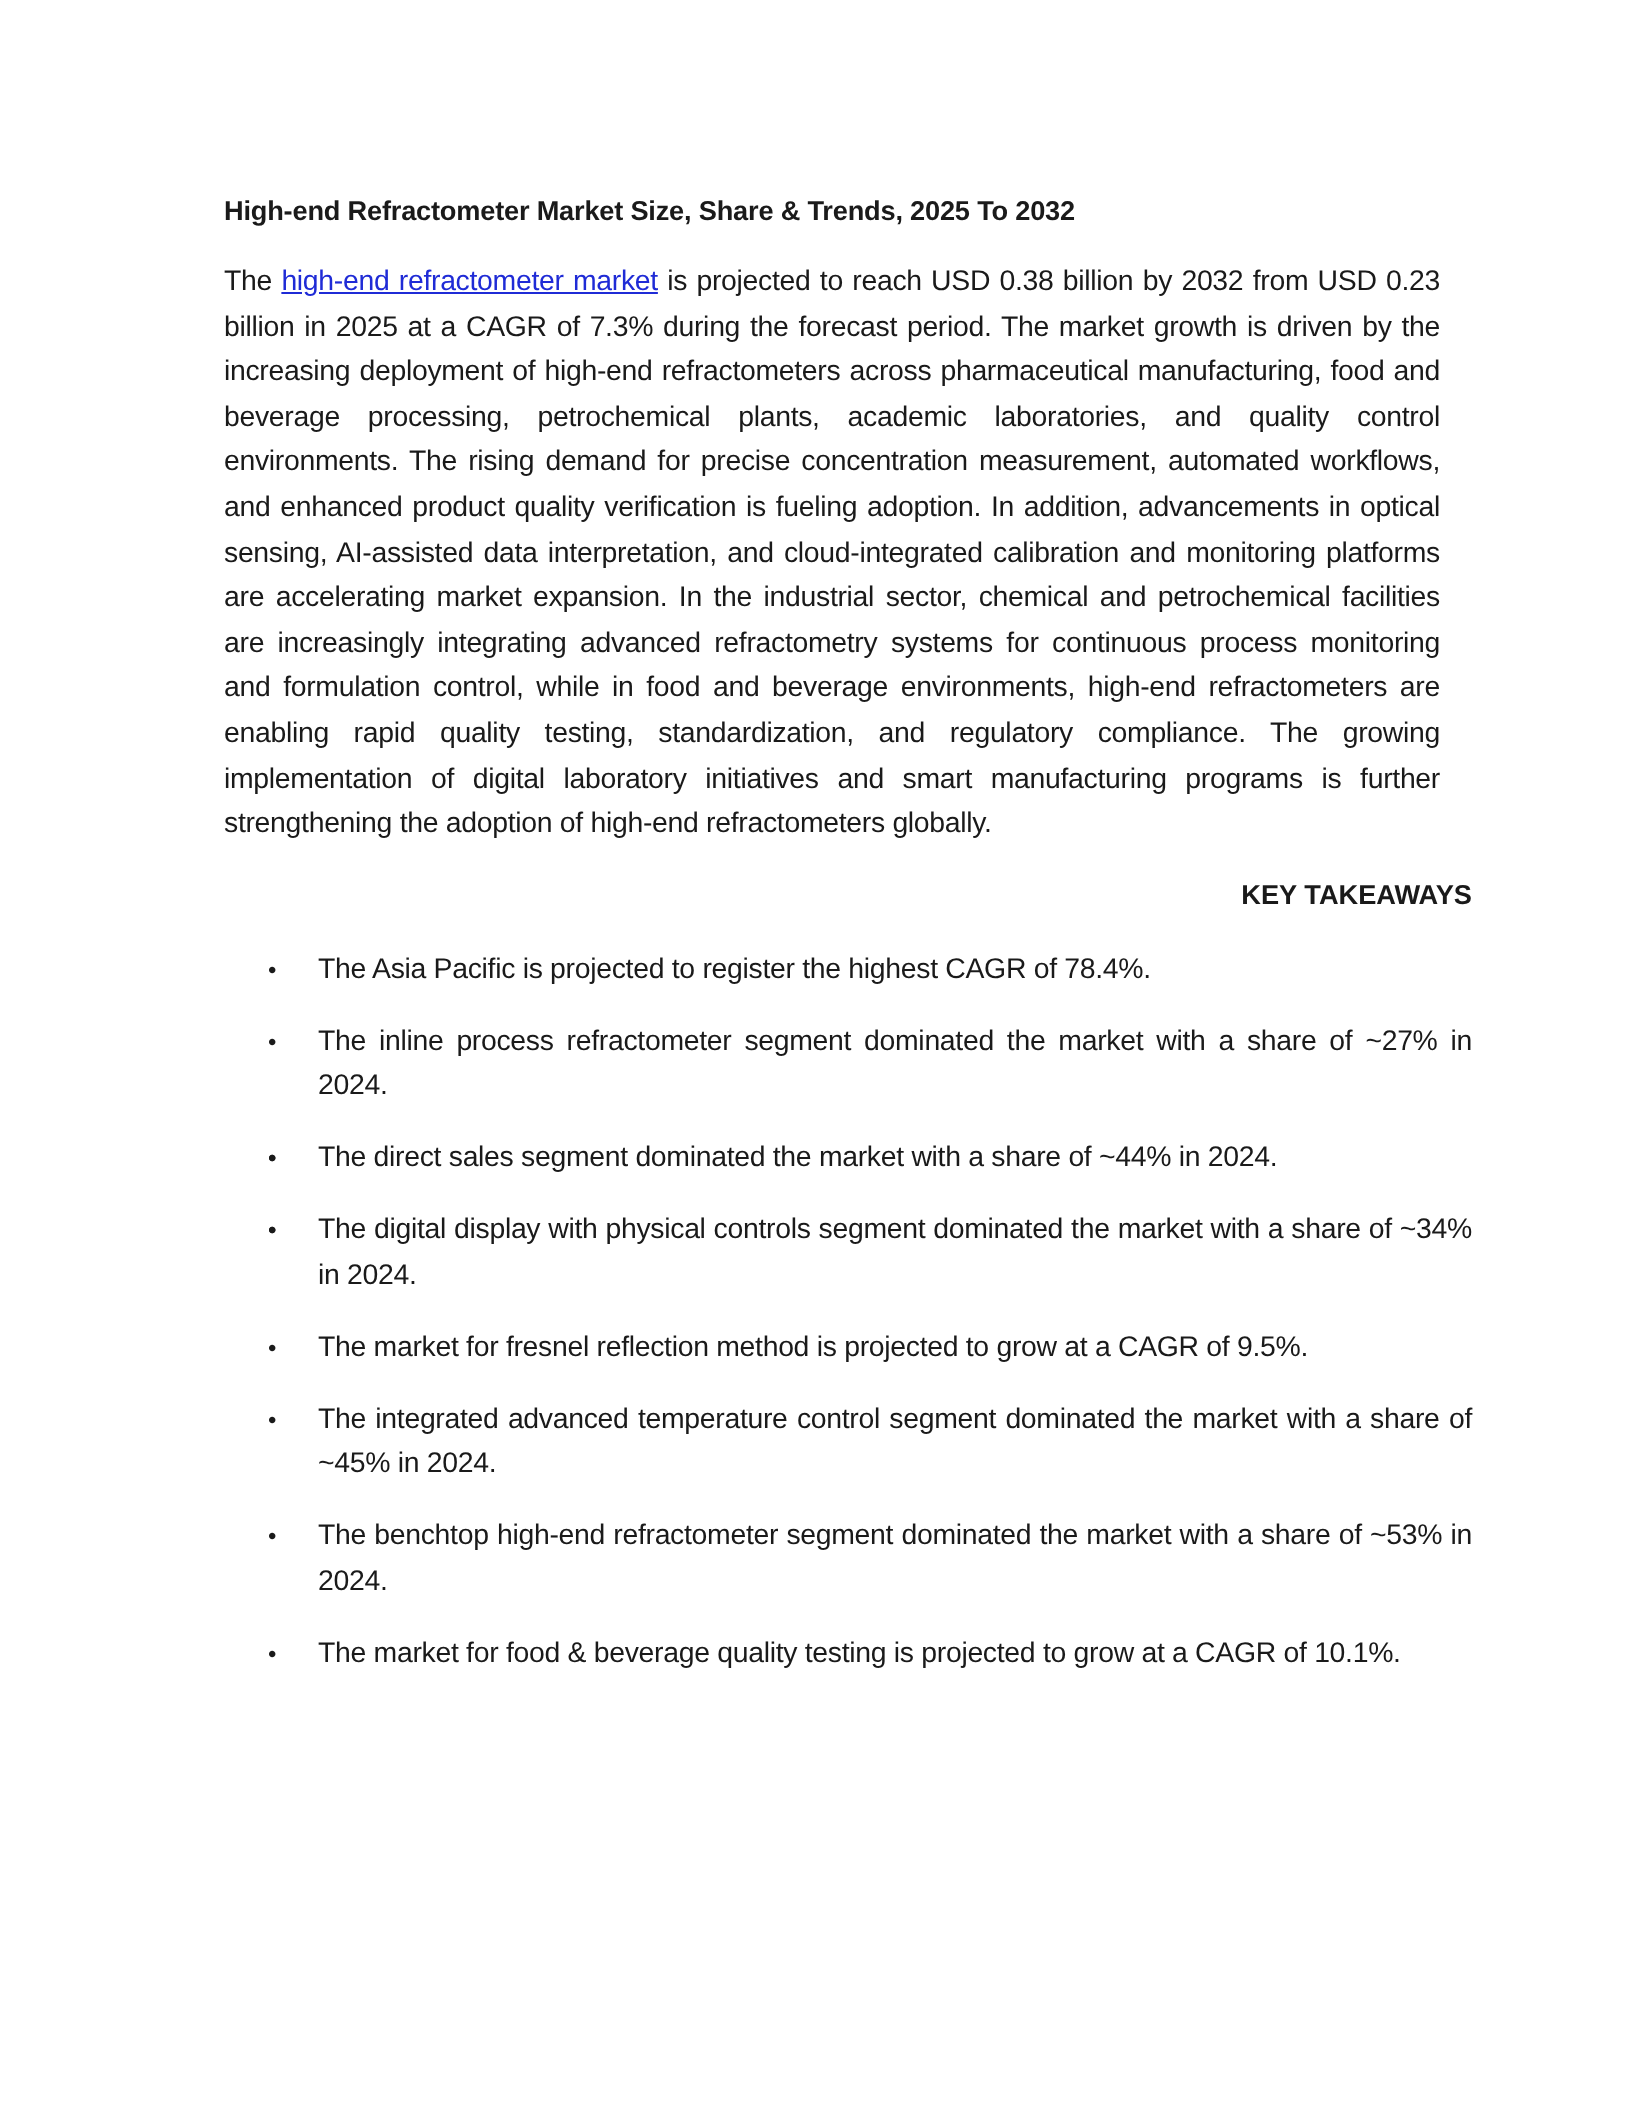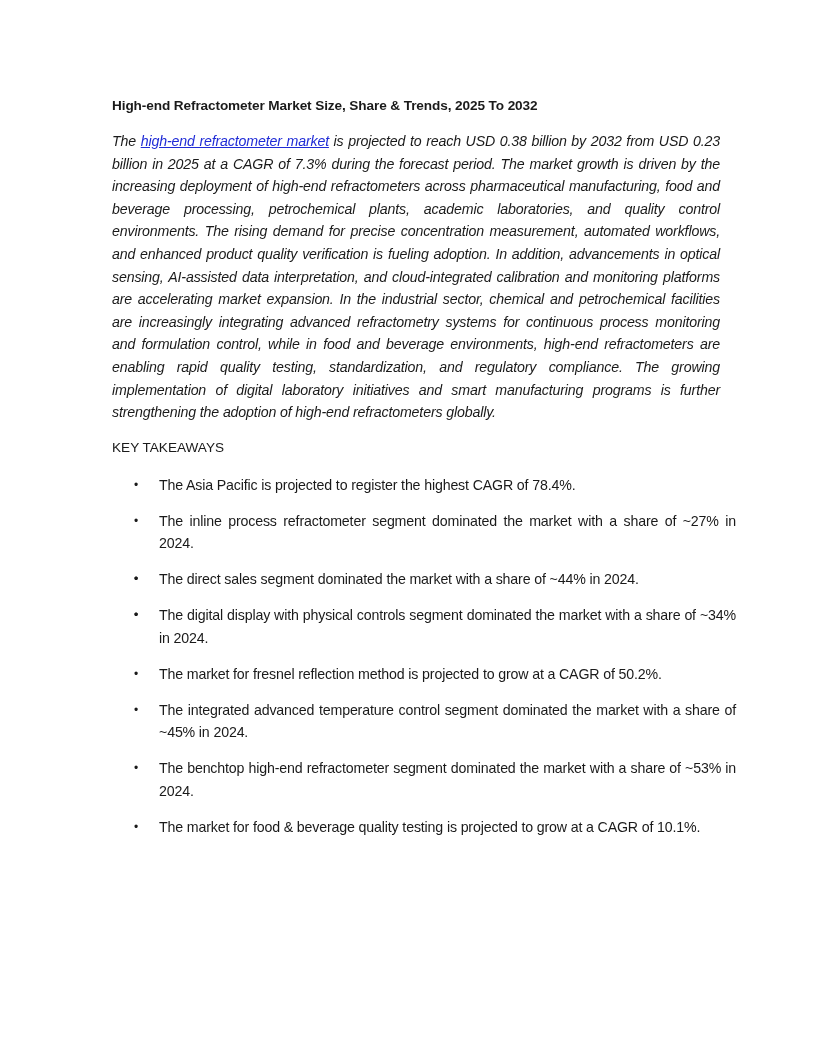--- a/index.html
+++ b/index.html
@@ -27,31 +27,31 @@
       line-height: 20px;
       margin: 0 0 14px 0;
       letter-spacing: -0.1px;
     }
     .para {
       font-size: 14.2px;
       line-height: 22.6px;
       text-align: justify;
       margin: 0 16px 14px 0;
       letter-spacing: -0.15px;
-      font-style: italic;
     }
     .para a {
       color: #1f2bd6;
       text-decoration: underline;
     }
     .kt-heading {
-      font-weight: normal;
+      font-weight: bold;
       font-size: 13.6px;
       line-height: 20px;
       margin: 0 0 16px 0;
+      text-align: right;
     }
     ul.takeaways {
       list-style: none;
       margin: 0;
       padding: 0;
     }
     ul.takeaways li {
       position: relative;
       padding-left: 47px;
       font-size: 14.2px;
@@ -77,18 +77,18 @@
 
   <div class="kt-heading">KEY TAKEAWAYS</div>
 
   <ul class="takeaways">
     <li><span class="bullet">•</span><span>The Asia Pacific is projected to register the highest CAGR of 78.4%.</span></li>
     <li><span class="bullet">•</span><span>The inline process refractometer segment dominated the market with a share of ~27% in 2024.</span></li>
     <li><span class="bullet">•</span></li>
     <li><span class="bullet">•</span><span>The direct sales segment dominated the market with a share of ~44% in 2024.</span></li>
     <li><span class="bullet">•</span></li>
     <li><span class="bullet">•</span><span>The digital display with physical controls segment dominated the market with a share of ~34% in 2024.</span></li>
-    <li><span class="bullet">•</span><span>The market for fresnel reflection method is projected to grow at a CAGR of 50.2%.</span></li>
+    <li><span class="bullet">•</span><span>The market for fresnel reflection method is projected to grow at a CAGR of 9.5%.</span></li>
     <li><span class="bullet">•</span><span>The integrated advanced temperature control segment dominated the market with a share of ~45% in 2024.</span></li>
     <li><span class="bullet">•</span><span>The benchtop high-end refractometer segment dominated the market with a share of ~53% in 2024.</span></li>
     <li><span class="bullet">•</span><span>The market for food &amp; beverage quality testing is projected to grow at a CAGR of 10.1%.</span></li>
   </ul>
 </div>
 
 </body></html>

